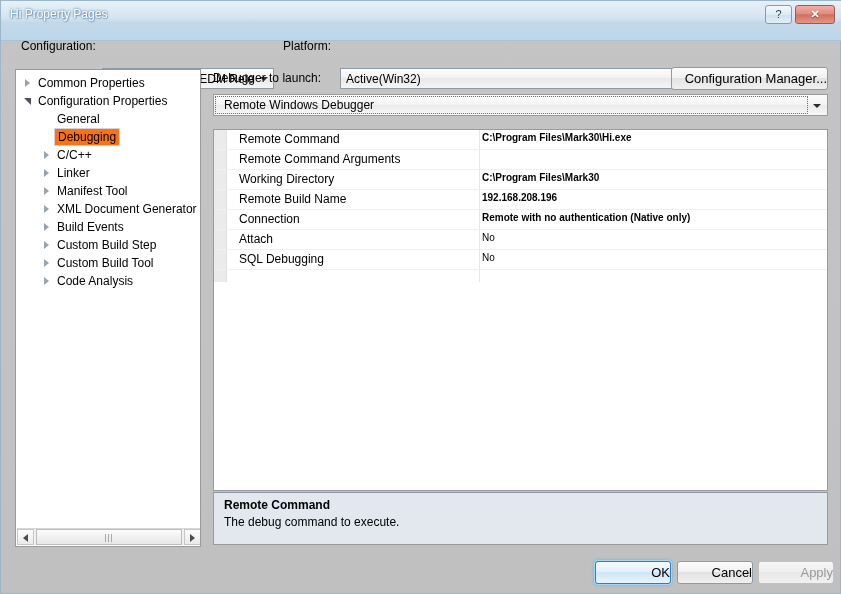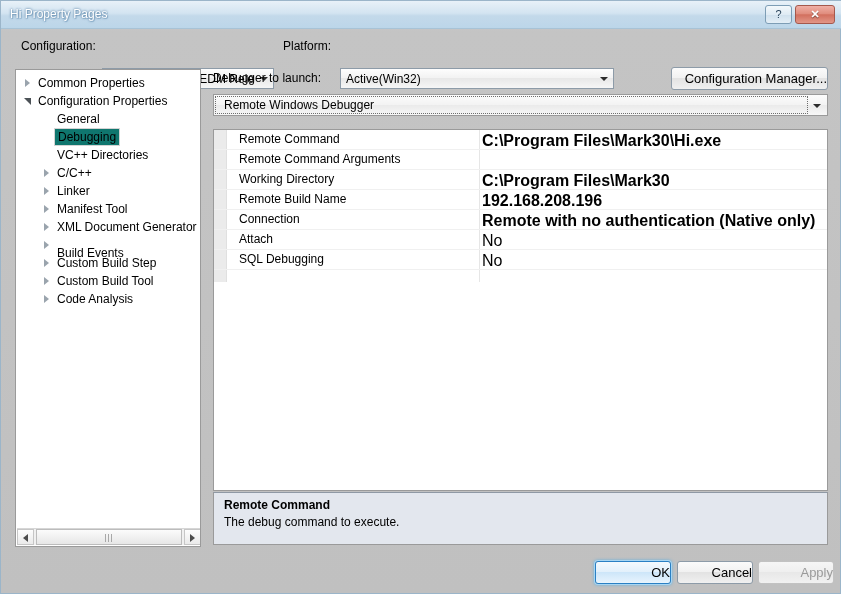--- a/index.html
+++ b/index.html
@@ -21,21 +21,21 @@
     width: 841px; height: 594px;
     background: linear-gradient(to bottom, #d6e4ef 0px, #cfdde9 3px, #c4c4c4 30px, #c0c0c0 100%);
     box-sizing: border-box;
     border: 1px solid #9bb5c9;
   }
 
   
   #titlebar {
     position: absolute;
     left: 0; top: 0;
-    width: 841px; height: 28px;
+    width: 841px; height: 40px;
     background: linear-gradient(to bottom, #e8f1f8 0%, #d3e4f1 45%, #c3d9ea 55%, #bcd6e9 100%);
     border-bottom: 1px solid #a8c3d6;
     box-sizing: border-box;
   }
   #title-text {
     position: absolute;
     left: 9px; top: 6px;
     font-size: 12px;
     color: #ffffff;
     text-shadow: 0 0 3px #6a8fb0, 0 0 2px #6a8fb0, 1px 1px 0 #9dbdd6;
@@ -105,21 +105,21 @@
   }
   .combo .arrow {
     position: absolute;
     right: 5px; top: 8px;
     width: 0; height: 0;
     border-left: 4px solid transparent;
     border-right: 4px solid transparent;
     border-top: 4px solid #2b2b2b;
   }
   #config-combo { left: 101px; top: 39px; width: 172px; }
-  #platform-combo { left: 339px; top: 39px; width: 274px; }
+  #platform-combo { left: 339px; top: 39px; width: 368px; }
 
   .btn {
     position: absolute;
     box-sizing: border-box;
     border: 1px solid #8d9ba8;
     border-radius: 3px;
     background: linear-gradient(to bottom, #fbfbfb 0%, #f1f1f1 48%, #e3e3e3 50%, #f0f0f0 100%);
     font-size: 13px;
     text-align: right;
     color: #000;
@@ -184,21 +184,21 @@
     left: 0px; top: 1px;
     width: 0; height: 0;
     border-left: 7px solid transparent;
     border-top: 7px solid #4c5257;
   }
   .tree-item .lbl {
     position: absolute;
     top: 0;
   }
   .tree-item.selected .lbl {
-    background: #0f766e;
+    background: #f97316;
     border: 1px solid #d4d4d4;
     box-sizing: border-box;
     height: 18px;
     line-height: 16px;
     padding: 0 3px;
     margin-left: -3px;
   }
 
   
   #tree-scrollbar {
@@ -311,21 +311,21 @@
   }
   .prop-row .pname {
     position: absolute;
     left: 25px; top: 2px;
     font-size: 12px;
     white-space: nowrap;
   }
   .prop-row .pval {
     position: absolute;
     left: 268px; top: 2px;
-    font-size: 16px;
+    font-size: 10px;
     white-space: nowrap;
   }
   .prop-row .pval.bold { font-weight: bold; }
   #grid-splitter {
     position: absolute;
     left: 265px; top: 0;
     width: 1px;
     background: #e6e6e6;
   }
 
@@ -410,41 +410,38 @@
           <span class="tw expanded" style="left: 8px;"></span>
           <span class="lbl" style="left: 22px;">Configuration Properties</span>
         </div>
         <div class="tree-item">
           <span class="lbl" style="left: 41px;">General</span>
         </div>
         <div class="tree-item selected">
           <span class="lbl" style="left: 41px;">Debugging</span>
         </div>
         <div class="tree-item">
-          <span class="lbl" style="left: 41px;">VC++ Directories</span>
-        </div>
-        <div class="tree-item">
           <span class="tw collapsed" style="left: 27px;"></span>
           <span class="lbl" style="left: 41px;">C/C++</span>
         </div>
         <div class="tree-item">
           <span class="tw collapsed" style="left: 27px;"></span>
           <span class="lbl" style="left: 41px;">Linker</span>
         </div>
         <div class="tree-item">
           <span class="tw collapsed" style="left: 27px;"></span>
           <span class="lbl" style="left: 41px;">Manifest Tool</span>
         </div>
         <div class="tree-item">
           <span class="tw collapsed" style="left: 27px;"></span>
           <span class="lbl" style="left: 41px;">XML Document Generator</span>
         </div>
         <div class="tree-item">
           <span class="tw collapsed" style="left: 27px;"></span>
-          <span class="lbl" style="left: 41px; margin-top: 8px;">Build Events</span>
+          <span class="lbl" style="left: 41px;">Build Events</span>
         </div>
         <div class="tree-item">
           <span class="tw collapsed" style="left: 27px;"></span>
           <span class="lbl" style="left: 41px;">Custom Build Step</span>
         </div>
         <div class="tree-item">
           <span class="tw collapsed" style="left: 27px;"></span>
           <span class="lbl" style="left: 41px;">Custom Build Tool</span>
         </div>
         <div class="tree-item">

